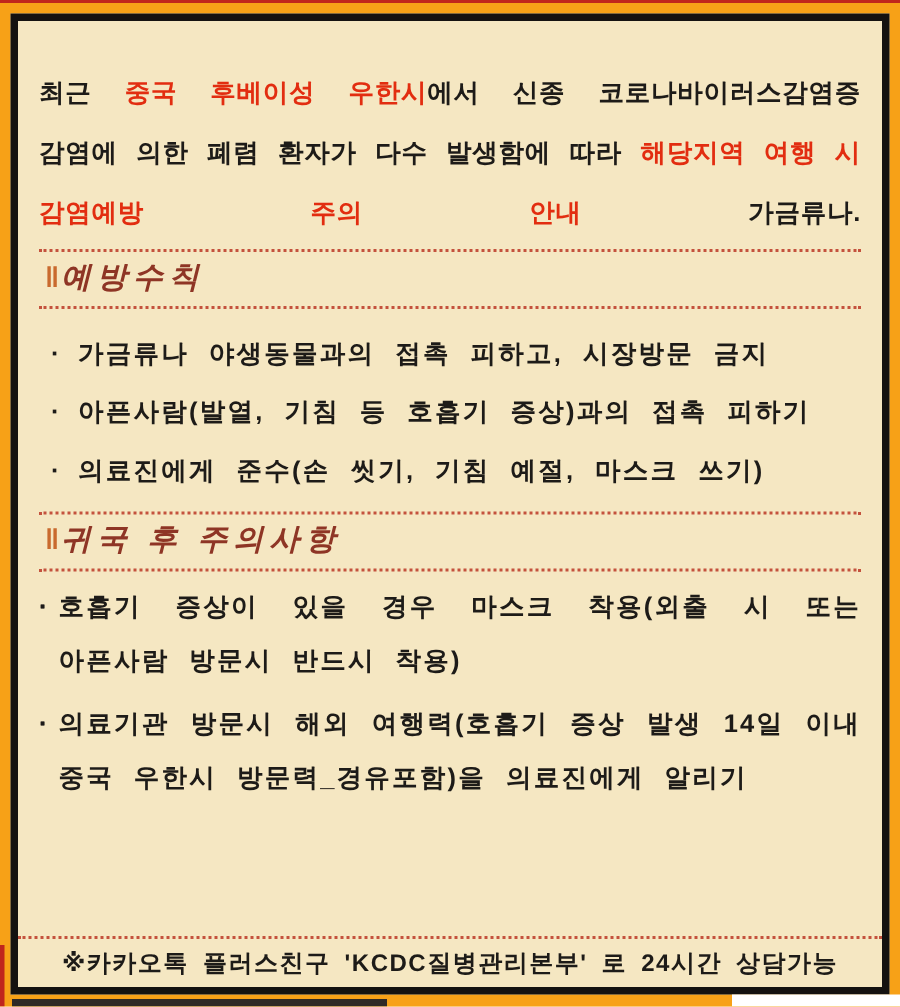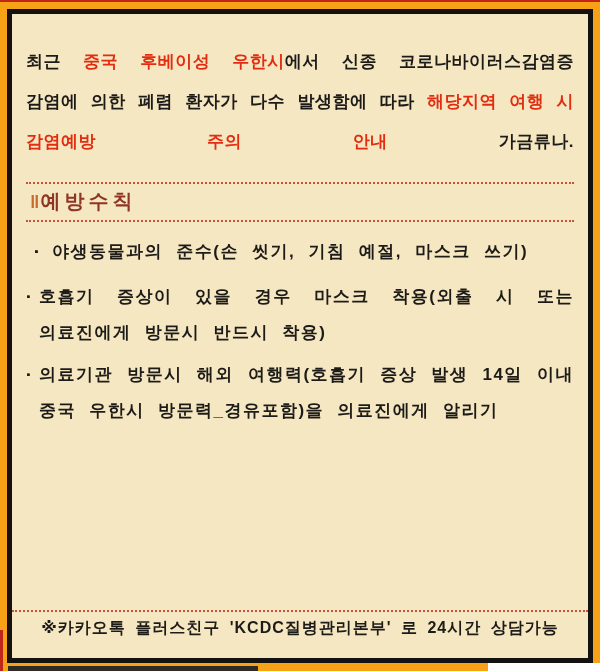--- a/index.html
+++ b/index.html
@@ -31,21 +31,21 @@
   .intro{
     margin-top:12px;
     font-size:17px;font-weight:bold;color:var(--ink);
     line-height:40px;letter-spacing:.5px;word-spacing:5px;
     text-align:justify;text-align-last:justify;word-break:keep-all;
   }
   .intro .red{color:var(--red);}
   .section-head{
     border-top:2px dotted var(--dot);
     border-bottom:2px dotted var(--dot);
-    padding:5px 2px 6px 4px;margin-top:20px;
+    padding:5px 2px 6px 4px;margin-top:4px;font-style:italic;
   }
   .section-title{
     font-size:20px;font-weight:bold;color:var(--maroon);
     letter-spacing:4px;line-height:24px;
   }
   .section-title .marker{
     color:var(--morange);font-size:19px;letter-spacing:0;margin-right:1px;
   }
   ul{list-style:none;}
   .bullets li{
@@ -55,21 +55,21 @@
   .bullets li .dot{position:absolute;top:0;}
   .bullets.s1{margin-top:18px;}
   .bullets.s1 li{padding-left:26px;line-height:23px;margin-bottom:16px;}
   .bullets.s1 li .dot{left:8px;}
   .bullets.s2{margin-top:6px;}
   .bullets.s2 li{padding-left:13px;line-height:36px;margin-bottom:6px;text-align:justify;}
   .bullets.s2 li .dot{left:0;}
   .footer{
     position:absolute;left:0;bottom:0;width:100%;
     border-top:2px dotted var(--dot);
-    padding:6px 10px 19px 10px;text-align:center;
+    padding:6px 10px 5px 10px;text-align:center;
     font-size:16px;font-weight:bold;color:var(--ink);
     letter-spacing:1px;word-spacing:4px;white-space:nowrap;overflow:hidden;
   }
   
   .art{position:absolute;}
   .art-top{left:0;top:0;width:600px;height:2px;background:var(--topred);}
   .art-bl{left:0;top:630px;width:3px;height:41px;background:var(--topred);}
   .art-bm{left:8px;top:666px;width:250px;height:5px;background:#2F2A26;}
   .art-br{left:488px;top:663px;width:112px;height:8px;background:#FFFFFF;}
 </style>
@@ -81,30 +81,33 @@
 
   <div class="board">
 
     <p class="intro" id="intro"><span>최근 </span><span class="red">중국 후베이성 우한시</span><span>에서 신종 코로나바이러스감염증 감염에 의한 폐렴 환자가 다수 발생함에 따라 </span><span class="red">해당지역 여행 시 감염예방 주의 안내</span><span> 가금류나.</span></p>
 
     <div class="section">
       <div class="section-head">
         <h2 class="section-title"><span class="marker">‖</span><span>예방수칙</span></h2>
       </div>
       <ul class="bullets s1" id="bullets-0">
-          <li><span class="dot">·</span></li>
-          <li><span class="dot">·</span></li>
-          <li><span class="dot">·</span><span>야생동물과의 준수(손 씻기, 기침 예절, 마스크 쓰기)</span></li>
+          <li><span class="dot">·</span><span>가금류나 야생동물과의 접촉 피하고, 시장방문 금지</span></li>
+          <li><span class="dot">·</span><span>아픈사람(발열, 기침 등 호흡기 증상)과의 접촉 피하기</span></li>
+          <li><span class="dot">·</span><span>의료진에게 준수(손 씻기, 기침 예절, 마스크 쓰기)</span></li>
         </ul>
     </div>
 
     <div class="section">
+      <div class="section-head">
+        <h2 class="section-title"><span class="marker">‖</span><span>귀국 후 주의사항</span></h2>
+      </div>
       <ul class="bullets s2" id="bullets-1">
           <li><span class="dot">·</span></li>
-          <li><span class="dot">·</span><span>호흡기 증상이 있을 경우 마스크 착용(외출 시 또는 의료진에게 방문시 반드시 착용)</span></li>
+          <li><span class="dot">·</span><span>호흡기 증상이 있을 경우 마스크 착용(외출 시 또는 아픈사람 방문시 반드시 착용)</span></li>
           <li><span class="dot">·</span></li>
           <li><span class="dot">·</span><span>의료기관 방문시 해외 여행력(호흡기 증상 발생 14일 이내 중국 우한시 방문력_경유포함)을 의료진에게 알리기</span></li>
         </ul>
     </div>
 
     <div class="footer">※카카오톡 플러스친구  'KCDC질병관리본부' 로 24시간 상담가능</div>
   </div>
 
   <div class="art art-bl"></div>
   <div class="art art-bm"></div>

